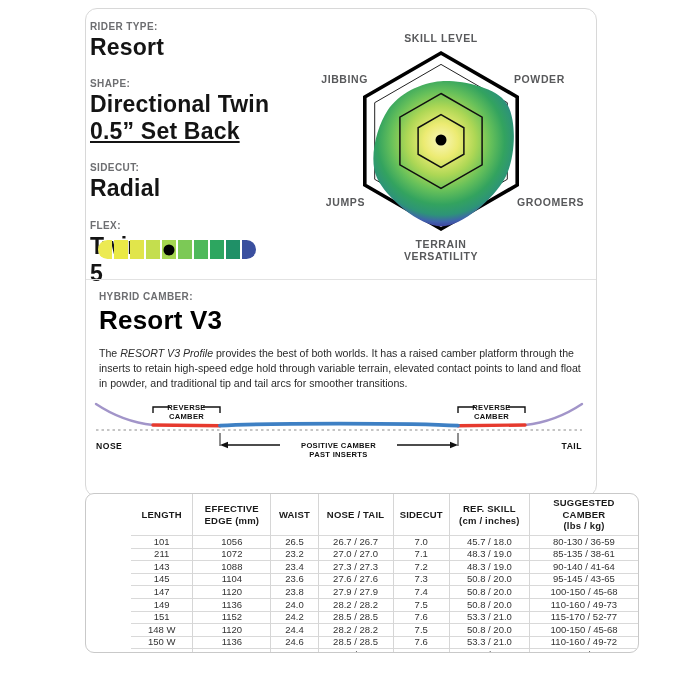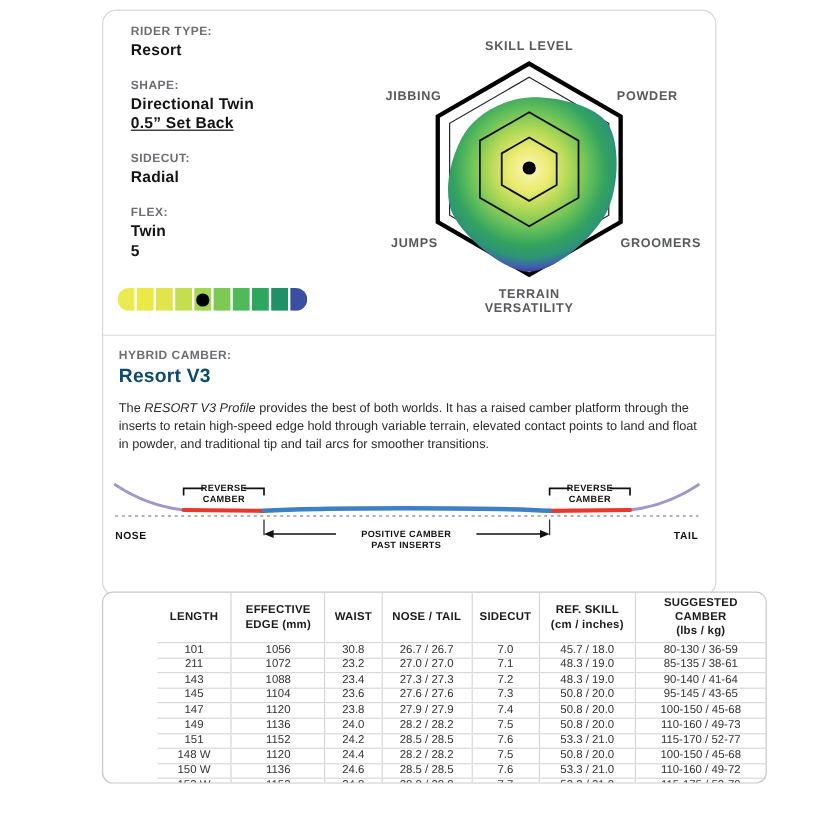--- a/index.html
+++ b/index.html
@@ -2,38 +2,38 @@
 <html><head>
 <meta charset="utf-8">
 <style>
   html,body{margin:0;padding:0;background:#ffffff;}
   body{width:680px;height:680px;position:relative;font-family:"Liberation Sans",sans-serif;-webkit-font-smoothing:antialiased;}
   .card{position:absolute;background:#fff;border:1.5px solid #d8d8d8;border-radius:12px;}
   #spec-card{left:85px;top:8px;width:510px;height:487px;}
   #table-card{left:85px;top:493px;width:507px;height:158px;border-radius:9px;overflow:hidden;border-color:#c9c9c9;padding-left:45px;}
 
   
-  .spec-col{position:absolute;left:23px;top:10px;width:225px;}
+  .spec-col{position:absolute;left:4px;top:10px;width:225px;}
   .spec-label{font-size:10px;font-weight:bold;color:#6d6e71;letter-spacing:.4px;margin-top:17px;}
   .spec-label:first-child{margin-top:2px;}
-  .spec-value{font-size:13px;font-weight:bold;color:#141414;line-height:1.18;margin-top:2px;letter-spacing:.2px;}
+  .spec-value{font-size:23px;font-weight:bold;color:#141414;line-height:1.18;margin-top:2px;letter-spacing:.2px;}
   .flex-bar-wrap{position:absolute;left:12px;top:231px;width:158px;height:19px;}
   .flex-bar{display:flex;gap:1.5px;width:100%;height:100%;border-radius:10px;overflow:hidden;}
   .flex-seg{flex:1;}
   .flex-dot{position:absolute;top:50%;width:11px;height:11px;border-radius:50%;background:#000;transform:translate(-50%,-50%);}
 
   
   #radar-svg{position:absolute;left:235px;top:6px;}
   .radar-label{font-size:10.5px;font-weight:bold;fill:#58595b;letter-spacing:.6px;}
 
   .divider{position:absolute;left:0;top:270px;width:100%;height:1px;background:#e2e2e2;}
 
   
   .camber-col{position:absolute;left:13px;top:282px;width:484px;}
-  .camber-title{font-size:16px;font-weight:bold;color:#0c4a6e;margin-top:3px;letter-spacing:.2px;}
+  .camber-title{font-size:26px;font-weight:bold;color:#000000;margin-top:3px;letter-spacing:.2px;}
   .camber-desc{font-size:10.6px;color:#2b2b2b;line-height:1.42;margin-top:10px;}
   #camber-svg{position:absolute;left:8px;top:385px;}
   .cam-lbl{font-size:7.6px;font-weight:bold;fill:#111;letter-spacing:.3px;}
   .cam-end{font-size:8.6px;font-weight:bold;fill:#111;letter-spacing:.5px;}
 
   
   table{width:100%;border-collapse:collapse;table-layout:fixed;}
   th,td{text-align:center;vertical-align:middle;border-left:1px solid #d6d6d6;}
   th:first-child,td:first-child{border-left:none;}
   thead th{font-size:9.5px;font-weight:bold;color:#1a1a1a;height:39px;line-height:1.25;letter-spacing:.2px;}
@@ -186,21 +186,21 @@
           <th>
             <div>SUGGESTED CAMBER</div>
             <div>(lbs / kg)</div>
           </th>
         </tr>
       </thead>
     <tbody id="table-body">
         <tr>
           <td>101</td>
           <td>1056</td>
-          <td>30.8</td>
+          <td>26.5</td>
           <td>26.7 / 26.7</td>
           <td>7.0</td>
           <td>45.7 / 18.0</td>
           <td>80-130 / 36-59</td>
         </tr>
         <tr>
           <td>211</td>
           <td>1072</td>
           <td>23.2</td>
           <td>27.0 / 27.0</td>

